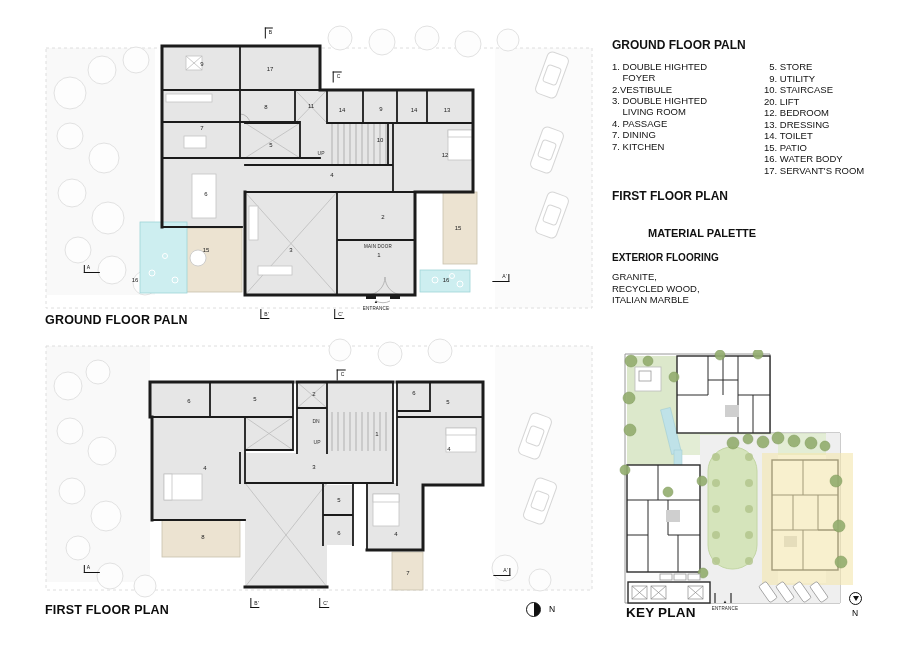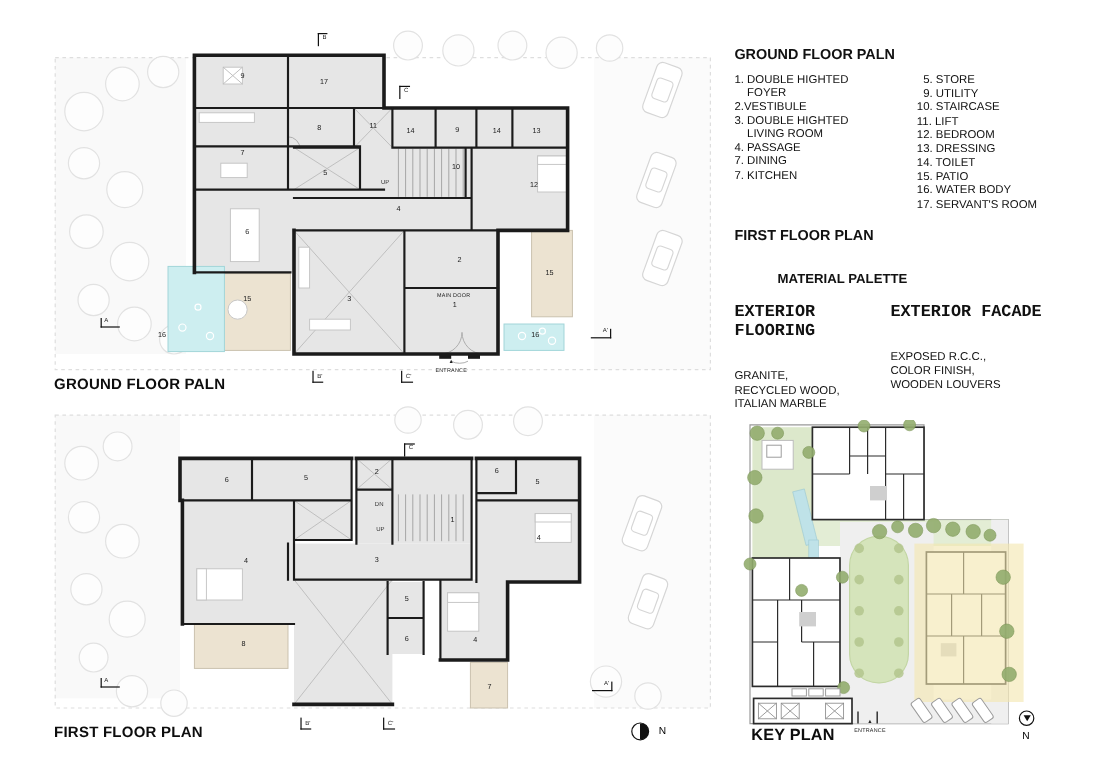--- a/index.html
+++ b/index.html
@@ -59,21 +59,21 @@
   .lg-title{font-size:12px;font-weight:bold;margin:0 0 9px 0;}
   .lg-cols{display:flex;}
   .lg-c1{width:152px;flex:0 0 152px;}
   .lg-c2{flex:1;}
   .lg-item{font-size:9.5px;line-height:11px;margin-bottom:.5px;white-space:pre-wrap;}
   .ff-block{margin-top:13px;}
   .mat-title{font-size:11px;font-weight:bold;margin-top:15px;padding-left:36px;}
   .mat-cols{display:flex;margin-top:13px;}
   .mat-c1{width:130px;flex:0 0 130px;}
   .mat-c2{flex:1;}
-  .mat-sub{font-size:14px;font-weight:bold;margin-bottom:24px;font-family:Liberation Mono, monospace;}
+  .mat-sub{font-size:10px;font-weight:bold;margin-bottom:8px;}
   .mat-text{font-size:9.5px;line-height:11.5px;white-space:pre-wrap;}
 </style>
 </head>
 <body>
 
 <div id="sheet">
 
   <div class="panel" id="gf-panel" style="left:40px;top:18px;width:560px;height:316px;">
     <svg width="560" height="316" viewBox="0 0 560 316">
       <rect x="6" y="30" width="109" height="247" fill="#f9f9f9"></rect>
@@ -288,21 +288,21 @@
           <div class="lg-item">3. DOUBLE HIGHTED
     LIVING ROOM</div>
           <div class="lg-item">4. PASSAGE</div>
           <div class="lg-item">7. DINING</div>
           <div class="lg-item">7. KITCHEN</div>
         </div>
       <div class="lg-c2">
           <div class="lg-item">  5. STORE</div>
           <div class="lg-item">  9. UTILITY</div>
           <div class="lg-item">10. STAIRCASE</div>
-          <div class="lg-item">11. LIFT</div>
+          <div class="lg-item">20. LIFT</div>
           <div class="lg-item">12. BEDROOM</div>
           <div class="lg-item">13. DRESSING</div>
           <div class="lg-item">14. TOILET</div>
           <div class="lg-item">15. PATIO</div>
           <div class="lg-item">16. WATER BODY</div>
           <div class="lg-item">17. SERVANT'S ROOM</div>
         </div>
     </div>
     <div class="ff-block">
       <div class="lg-title">FIRST FLOOR PLAN</div>
@@ -310,26 +310,20 @@
       </div>
     </div>
     <div class="mat-title">MATERIAL PALETTE</div>
     <div class="mat-cols">
       <div class="mat-c1">
         <div class="mat-sub">EXTERIOR FLOORING</div>
         <div class="mat-text">GRANITE,
 RECYCLED WOOD,
 ITALIAN MARBLE</div>
       </div>
-      <div class="mat-c2">
-        <div class="mat-sub">EXTERIOR FACADE</div>
-        <div class="mat-text">EXPOSED R.C.C.,
-COLOR FINISH,
-WOODEN LOUVERS</div>
-      </div>
     </div>
   </div>
 
   <div class="panel" id="key-panel" style="left:608px;top:350px;width:302px;height:300px;">
     <svg width="302" height="268" viewBox="0 0 302 268">
       <path class="kp-site" d="M17,4 H162 V83 H232 V253 H17 Z"></path>
       <rect class="kp-lawn" x="19" y="6" width="50" height="216"></rect>
       <rect class="kp-lawn" x="69" y="83" width="163" height="22" opacity=".8"></rect>
       <rect class="kp-path" x="92" y="85" width="78" height="166"></rect>
       <rect class="kp-path" x="218" y="83" width="14" height="170"></rect>

